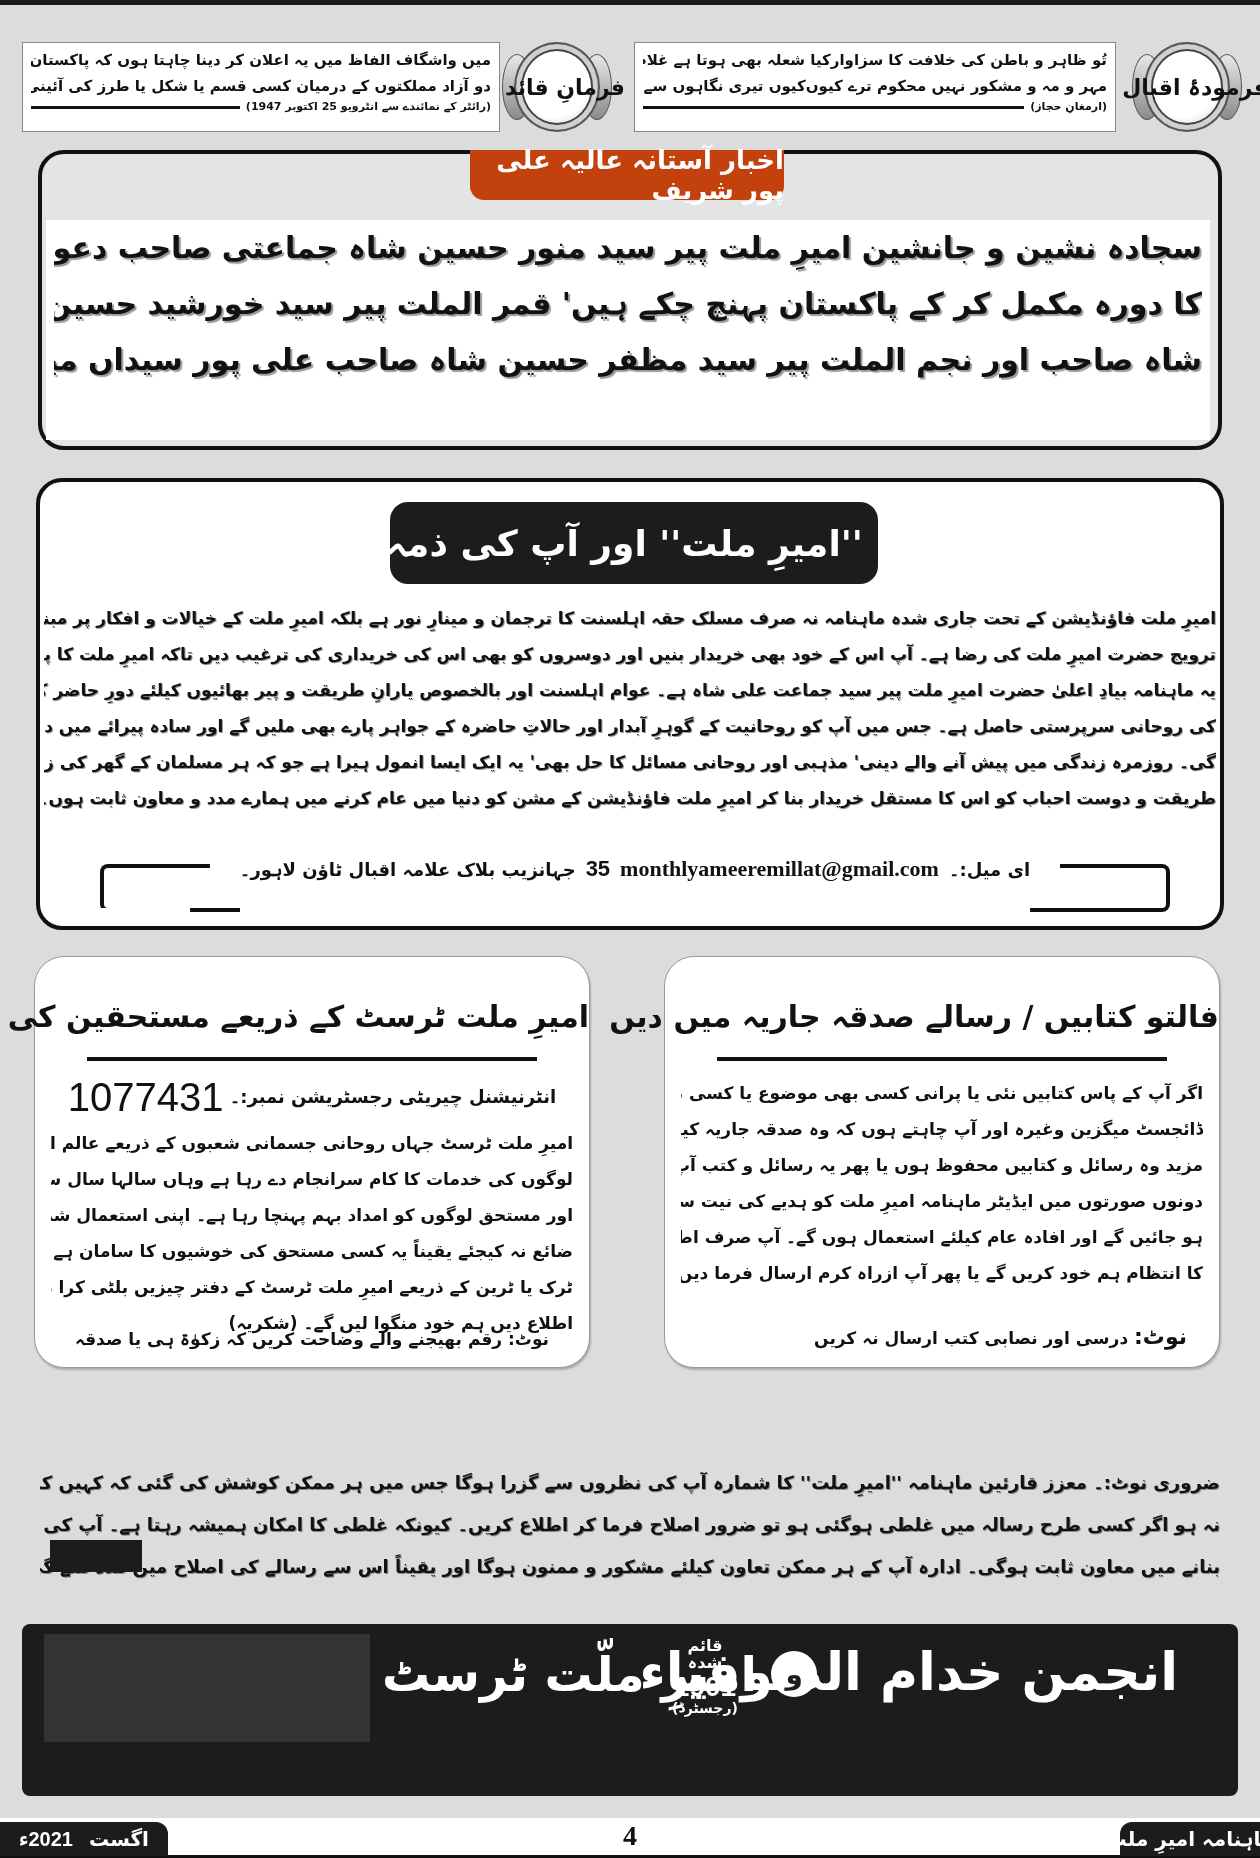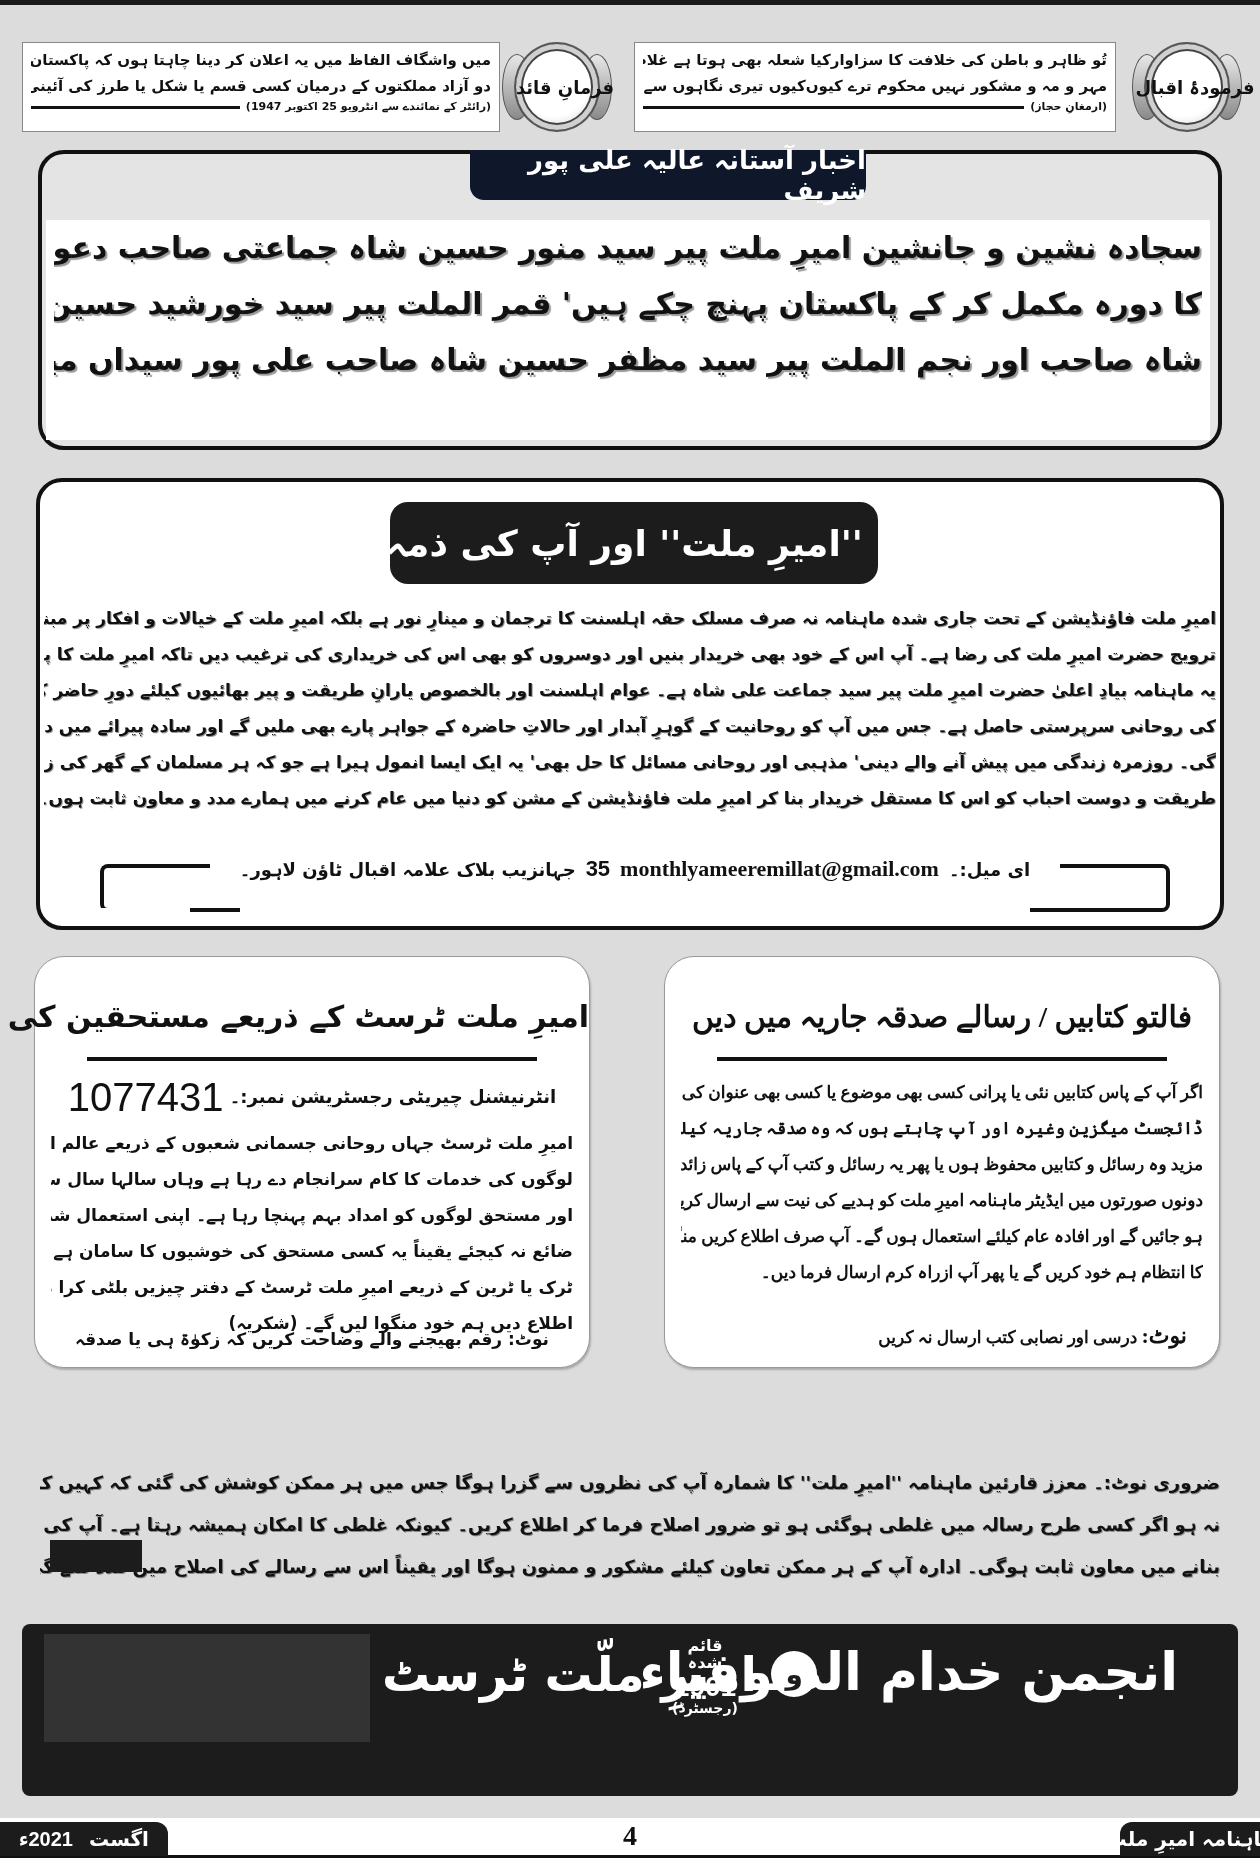--- a/index.html
+++ b/index.html
@@ -35,30 +35,30 @@
     background: linear-gradient(180deg,#e8e8e8,#8a8a8a); border: 1px solid #555;
   }
   .badge .wing.l { left: 4px; }
   .badge .wing.r { right: 4px; }
   .badge .disc {
     position: absolute; left: 16px; top: 2px; width: 86px; height: 90px; border-radius: 50%;
     background: radial-gradient(circle at 45% 40%, #ffffff 55%, #bdbdbd 100%);
     border: 2px solid #555; box-shadow: inset 0 0 0 5px #d0d0d0, inset 0 0 0 7px #444;
     display: flex; align-items: center; justify-content: center;
   }
-  .badge .disc span { font-size: 18px; font-weight: bold; direction: rtl; white-space: nowrap; margin-left: 16px; }
+  .badge .disc span { font-size: 22px; font-weight: bold; direction: rtl; white-space: nowrap; margin-left: 16px; }
 
   
   .news {
     position: absolute; left: 38px; top: 150px; width: 1184px; height: 300px;
     border: 4px solid #111; border-radius: 26px; background: #e4e4e4;
   }
   .news .tab {
-    position: absolute; left: 428px; top: -4px; width: 396px; height: 50px;
-    background: #0f172a; border-radius: 0 0 14px 14px; color: #fff;
+    position: absolute; left: 428px; top: -4px; width: 314px; height: 50px;
+    background: #c2410c; border-radius: 0 0 14px 14px; color: #fff;
     display: flex; align-items: center; justify-content: center;
     font-size: 26px; font-weight: bold; direction: rtl;
   }
   .news .body {
     position: absolute; left: 4px; right: 8px; top: 66px; bottom: 6px; background: #fff;
     direction: rtl; padding: 0 8px;
   }
   .news .body p {
     font-size: 30px; line-height: 56px; font-weight: bold; white-space: nowrap; overflow: hidden;
     text-align: justify; text-shadow: 2px 2px 1px #999;
@@ -100,21 +100,21 @@
   .resp .contact .email { direction: ltr; font-family: "Liberation Serif", serif; font-size: 22px; font-weight: bold; }
   .resp .contact .num { font-family: "Liberation Sans", sans-serif; font-size: 22px; }
 
   
   .card {
     position: absolute; top: 956px; height: 412px; background: #fff;
     border: 1px solid #999; border-radius: 30px; direction: rtl;
     box-shadow: 1px 2px 2px #aaa;
   }
   .card.left { left: 34px; width: 556px; }
-  .card.right { left: 664px; width: 556px; font-family: Liberation Serif, serif; }
+  .card.right { left: 664px; width: 556px; }
   .card .card-title {
     position: absolute; top: 42px; left: 0; right: 0; text-align: center;
     font-size: 30px; font-weight: bold; white-space: nowrap;
   }
   .card .card-rule {
     position: absolute; top: 100px; left: 52px; right: 52px; height: 4px; background: #111;
   }
   .card .reg {
     position: absolute; top: 118px; left: 0; right: 0; text-align: center; direction: rtl;
     font-size: 18px; font-weight: bold; white-space: nowrap;

